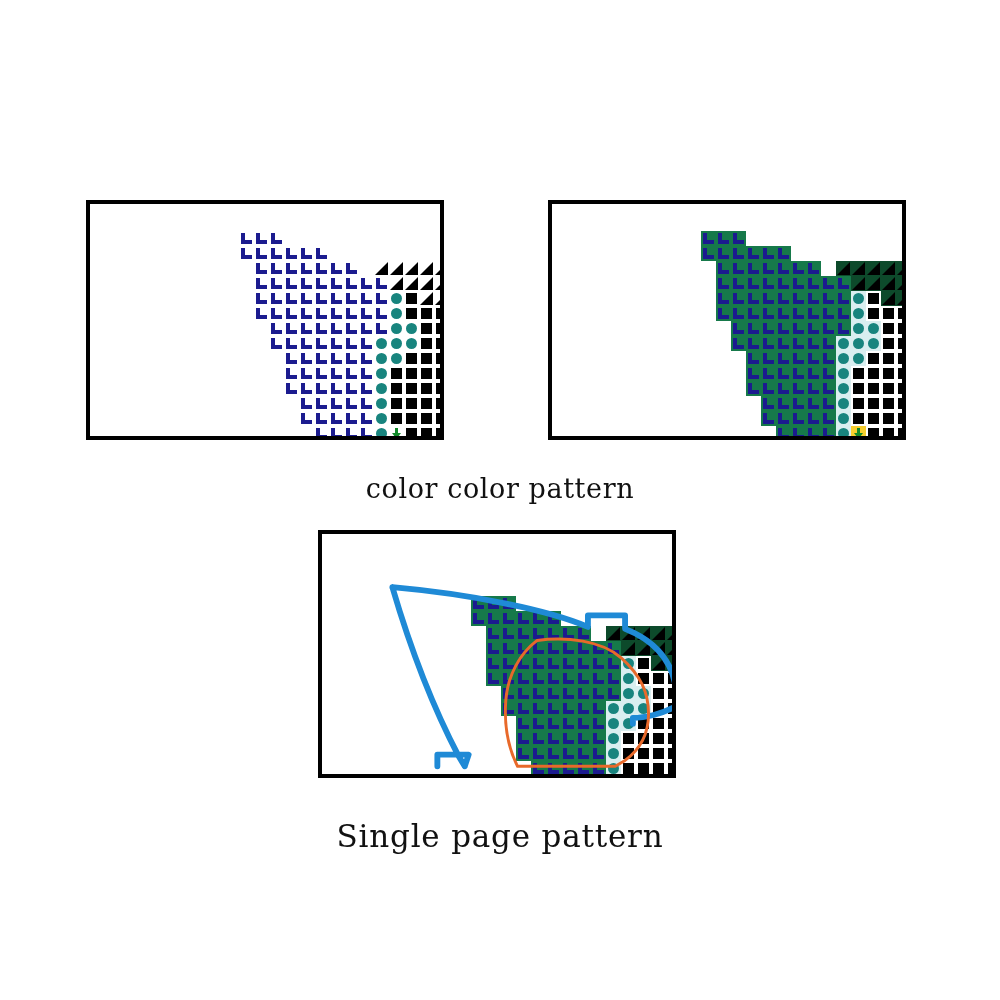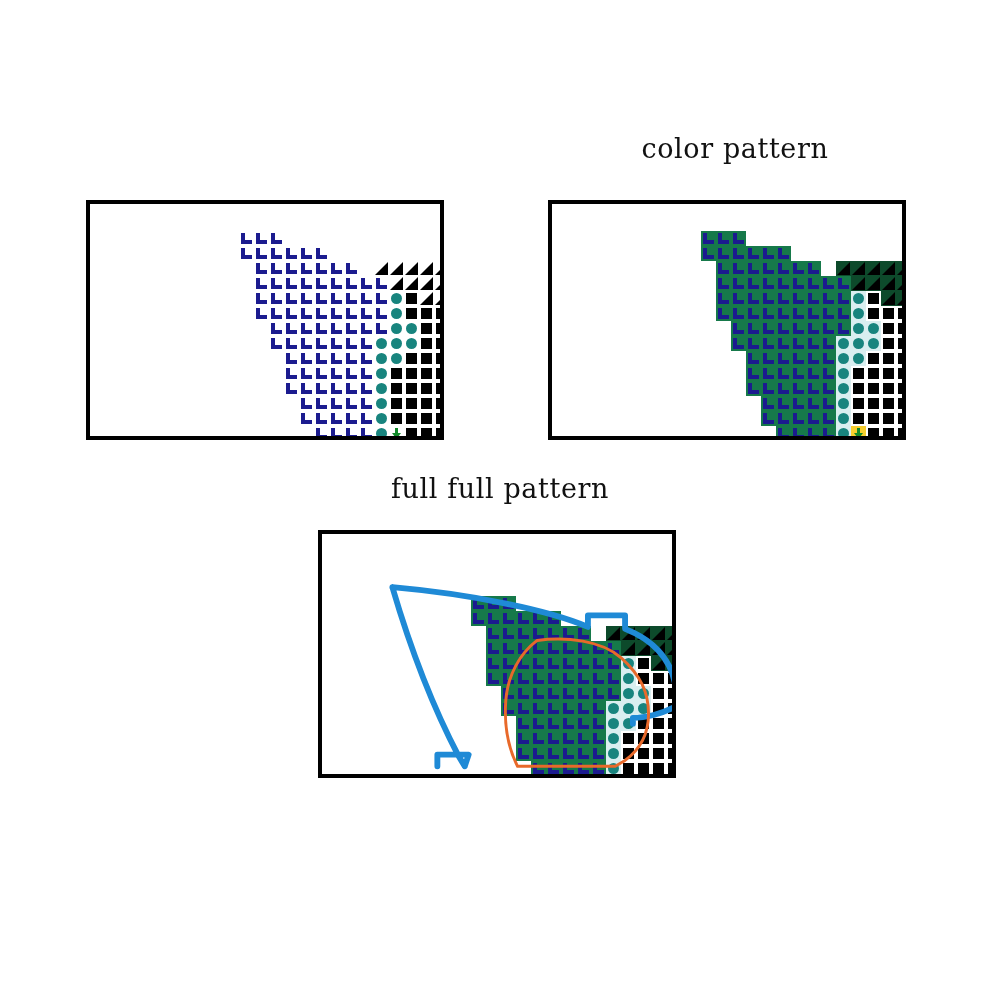--- a/index.html
+++ b/index.html
@@ -83,22 +83,21 @@
     clip-path:polygon(0% 0%, 100% 0%, 50% 100%);
   }
 
   .overlay{position:absolute;left:0;top:0;width:100%;height:100%;pointer-events:none;}
 </style>
 </head>
 <body>
 
 <div class="stage">
 
-  <div class="panel-title t2">color pattern</div>
-  <div class="panel-title t3">full full pattern</div>
+  <div class="panel-title t3">color color pattern</div>
 
   <div class="panel" id="panel-bw">
     <div class="grid" id="grid-bw">
         <div class="cell" style="left: 149px; top: 27px; background: rgb(255, 255, 255);">
           <div class="sym ell" style="--fg: #1b1b8f;"></div>
         </div>
         <div class="cell" style="left: 164px; top: 27px; background: rgb(255, 255, 255);">
           <div class="sym ell" style="--fg: #1b1b8f;"></div>
         </div>
         <div class="cell" style="left: 179px; top: 27px; background: rgb(255, 255, 255);">
@@ -1392,14 +1391,15 @@
         <div class="cell" style="left: 344px; top: 242px; background: rgb(255, 255, 255);">
           <div class="sym sq" style="--fg: #000000;"></div>
         </div>
       </div>
     <svg class="overlay" id="overlay-full" viewBox="0 0 358 248" preserveAspectRatio="none">
         <path d="M 72 55 C 150 62 230 78 272 96 L 272 84 L 310 84 L 310 98 C 340 110 358 130 362 160 L 362 178 C 348 186 330 190 318 190 L 318 196 M 72 55 C 88 110 112 176 140 230 L 146 240 M 146 240 L 150 228 L 118 228 L 118 240" fill="none" stroke="#1f8ad6" stroke-width="6" stroke-linejoin="round" stroke-linecap="round"></path>
         <path d="M 220 110 C 250 106 286 110 306 128 C 326 146 334 164 334 186 C 334 206 326 222 310 234 L 300 240 M 220 110 C 202 124 190 146 188 172 C 186 200 192 224 200 240 M 200 240 L 300 240" fill="none" stroke="#e8692a" stroke-width="3" stroke-linejoin="round" stroke-linecap="round"></path>
       </svg>
   </div>
 
+  <div class="caption">Single page pattern</div>
 
 </div>
 
 </body></html>

